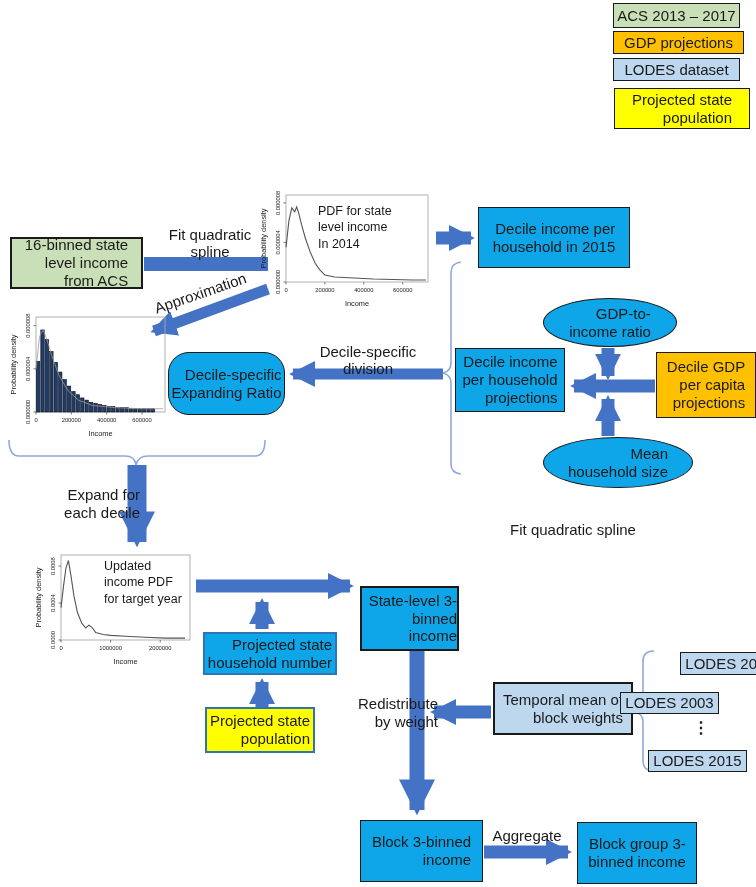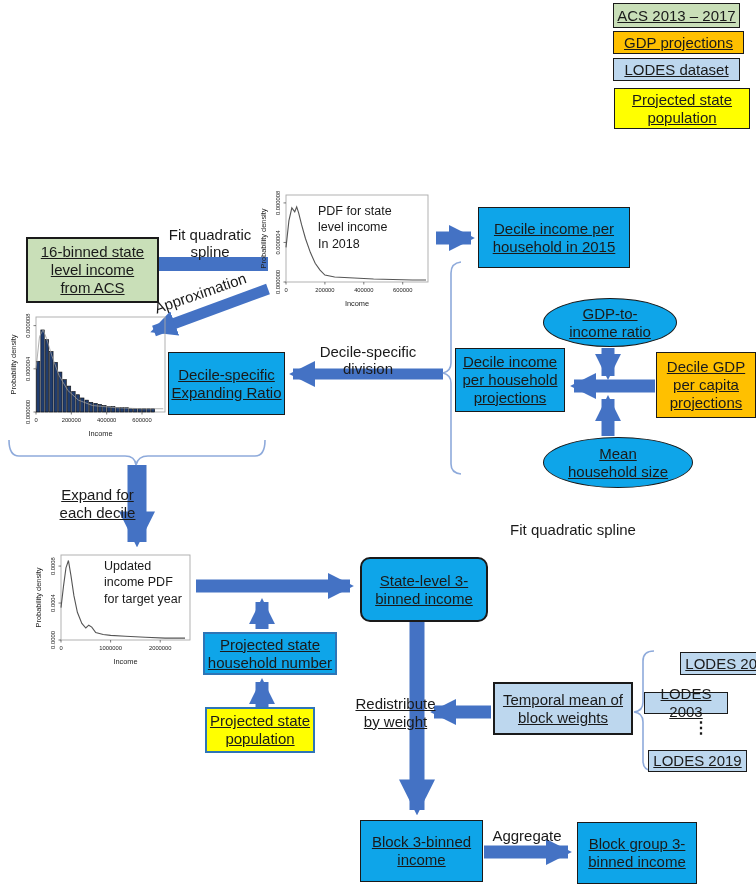--- a/index.html
+++ b/index.html
@@ -1,19 +1,19 @@
 <!DOCTYPE html>
 <html style="--green: #c9dfb8; --orange: #ffc000; --lightblue: #bdd7ee; --yellow: #ffff00; --arrow: #4472c4; --brace: #8eaadb;"><head>
 <meta charset="utf-8">
 <style>
   html,body{margin:0;padding:0;background:#fff;}
   #canvas{position:relative;width:756px;height:887px;background:#fff;overflow:hidden;
           font-family:"Liberation Sans", sans-serif;color:#1a1a1a;}
   .abs{position:absolute;}
-  .txt{white-space:pre-line;text-align:center;line-height:1.18;text-decoration:underline;}
+  .txt{white-space:pre-line;text-align:right;line-height:1.18;}
   .node{position:absolute;display:flex;align-items:center;justify-content:center;
         background:#0ea5e9;border:1.6px solid #1a1a1a;font-size:15px;box-sizing:border-box;}
   .ellipse{border-radius:50%;}
   .green{background:var(--green);}
   .orange{background:var(--orange);}
   .lblue{background:var(--lightblue);}
   .yellow{background:var(--yellow);}
   .blueborder{border:2px solid #2e75b6;}
   .thick{border-width:2.2px;}
   .legendbox{position:absolute;display:flex;align-items:center;justify-content:center;
@@ -65,32 +65,32 @@
     <span class="txt">GDP projections</span>
     </div>
   <div class="legendbox lblue" style="left:613px;top:58px;width:127px;height:23px;">
     <span class="txt">LODES dataset</span>
     </div>
   <div class="legendbox yellow" style="left:614px;top:88px;width:136px;height:41px;">
     <span class="txt">Projected state
 population</span>
     </div>
 
-  <div class="node green thick" style="left:10px;top:237px;width:133px;height:66px;margin-left:16px;">
+  <div class="node green thick" style="left:10px;top:237px;width:133px;height:52px;">
     <span class="txt">16-binned state
 level income
 from ACS</span>
     </div>
 
   <div class="node" style="left:478px;top:207px;width:152px;height:61px;">
     <span class="txt">Decile income per
 household in 2015</span>
     </div>
 
-  <div class="node" style="left:168px;top:352px;width:117px;height:63px;">
+  <div class="node" style="left:168px;top:352px;width:117px;height:63px;border-radius:21px;">
     <span class="txt">Decile-specific
 Expanding Ratio</span>
     </div>
 
   <div class="node" style="left:455px;top:348px;width:110px;height:64px;">
     <span class="txt">Decile income
 per household
 projections</span>
     </div>
 
@@ -103,21 +103,21 @@
     <span class="txt">Decile GDP
 per capita
 projections</span>
     </div>
 
   <div class="node ellipse" style="left:543px;top:437px;width:150px;height:51px;">
     <span class="txt">Mean
 household size</span>
     </div>
 
-  <div class="node thick" style="left:360px;top:557px;width:128px;height:65px;border-radius:10px;">
+  <div class="node thick" style="left:360px;top:586px;width:99px;height:65px;">
     <span class="txt">State-level 3-
 binned income</span>
     </div>
 
   <div class="node blueborder" style="left:203px;top:632px;width:134px;height:43px;">
     <span class="txt">Projected state
 household number</span>
     </div>
 
   <div class="node yellow blueborder" style="left:205px;top:707px;width:110px;height:46px;">
@@ -126,26 +126,26 @@
     </div>
 
   <div class="node lblue thick" style="left:493px;top:682px;width:140px;height:53px;">
     <span class="txt">Temporal mean of
 block weights</span>
     </div>
 
   <div class="node lblue" style="left:648px;top:652px;width:99px;height:23px;margin-left:32px;">
     <span class="txt">LODES 2002</span>
     </div>
-  <div class="node lblue" style="left:644px;top:692px;width:84px;height:22px;">
+  <div class="node lblue" style="left:620px;top:692px;width:99px;height:22px;">
     <span class="txt">LODES 2003</span>
     </div>
   <div class="dots abs" style="left:693px;top:718px;">⋮</div>
   <div class="node lblue" style="left:648px;top:750px;width:99px;height:22px;">
-    <span class="txt">LODES 2019</span>
+    <span class="txt">LODES 2015</span>
     </div>
 
   <div class="node" style="left:360px;top:820px;width:123px;height:62px;">
     <span class="txt">Block 3-binned
 income</span>
     </div>
 
   <div class="node" style="left:577px;top:822px;width:120px;height:62px;">
     <span class="txt">Block group 3-
 binned income</span>
@@ -166,21 +166,21 @@
       <line x1="25.5" y1="52.45454545454546" x2="28" y2="52.45454545454546" stroke="#444" stroke-width="0.7"></line>
       <text x="22" y="52.45454545454546" font-size="5.8" text-anchor="middle" fill="#222" transform="rotate(-90 22 52.45454545454546)">0.000004</text>
       <line x1="25.5" y1="12.90909090909092" x2="28" y2="12.90909090909092" stroke="#444" stroke-width="0.7"></line>
       <text x="22" y="12.90909090909092" font-size="5.8" text-anchor="middle" fill="#222" transform="rotate(-90 22 12.90909090909092)">0.000008</text>
       <text x="99" y="116" font-size="7.4" text-anchor="middle" fill="#222">Income</text>
       <text x="8" y="48.5" font-size="7.4" text-anchor="middle" fill="#222" transform="rotate(-90 8 48.5)">Probability density</text>
       <polyline points="28,57.39772727272727 30.91780821917808,30.70454545454546 33.83561643835616,17.85227272727272 36.75342465753425,21.806818181818187 38.6986301369863,16.86363636363636 40.64383561643835,22.795454545454547 43.56164383561644,34.659090909090914 47.45205479452055,48.5 52.31506849315068,62.34090909090909 57.17808219178082,73.2159090909091 62.04109589041096,80.13636363636364 66.9041095890411,85.07954545454545 76.63013698630137,87.05681818181819 96.08219178082192,88.04545454545455 115.53424657534246,89.0340909090909 134.986301369863,89.5284090909091 154.43835616438355,90.02272727272727 168.05479452054794,90.02272727272727" fill="none" stroke="#555" stroke-width="1.1"></polyline>
     </svg>
   <div class="chartnote" style="left:318px;top:203px;width:110px;">PDF for state
 level income
-In 2018</div>
+In 2014</div>
 
   <svg class="abs" style="left:8px;top:312px;" width="162" height="126">
       <rect x="28" y="5" width="129" height="95" fill="none" stroke="#a9a9a9" stroke-width="0.9"></rect>
       <line x1="28" y1="100" x2="28" y2="102.5" stroke="#444" stroke-width="0.7"></line>
       <text x="28" y="110" font-size="5.8" text-anchor="middle" fill="#222">0</text>
       <line x1="63.342465753424655" y1="100" x2="63.342465753424655" y2="102.5" stroke="#444" stroke-width="0.7"></line>
       <text x="63.342465753424655" y="110" font-size="5.8" text-anchor="middle" fill="#222">200000</text>
       <line x1="98.68493150684931" y1="100" x2="98.68493150684931" y2="102.5" stroke="#444" stroke-width="0.7"></line>
       <text x="98.68493150684931" y="110" font-size="5.8" text-anchor="middle" fill="#222">400000</text>
       <line x1="134.02739726027397" y1="100" x2="134.02739726027397" y2="102.5" stroke="#444" stroke-width="0.7"></line>

